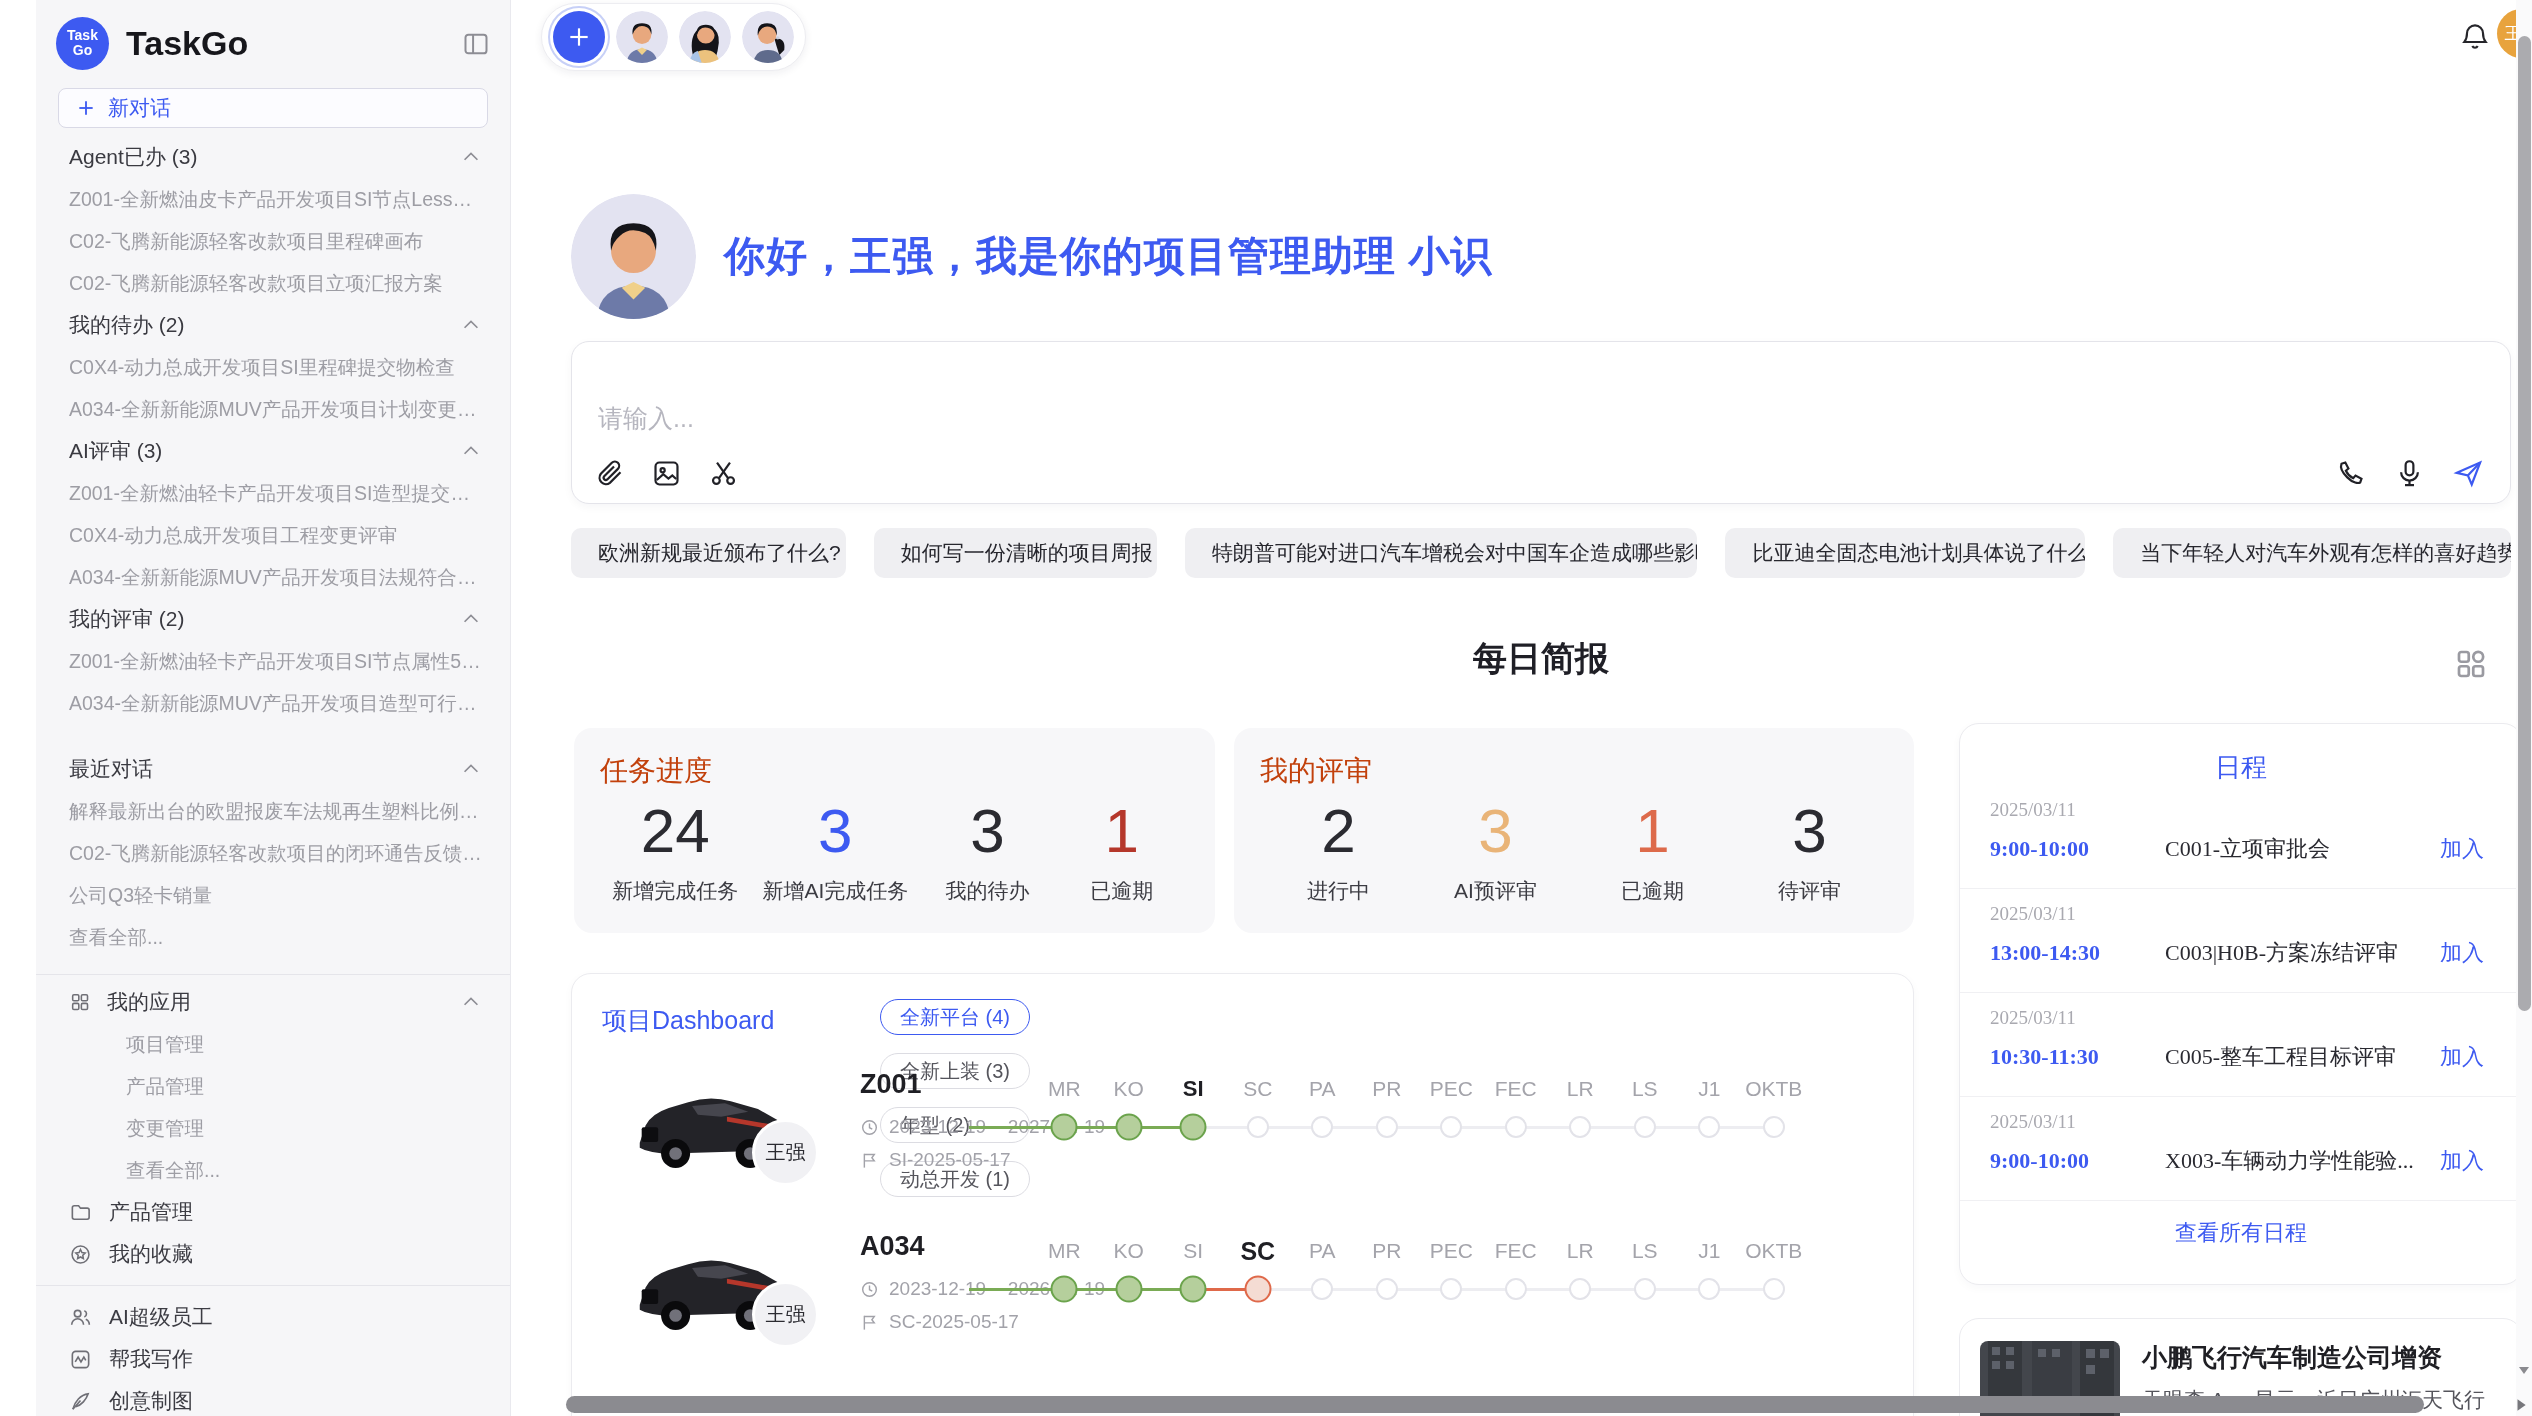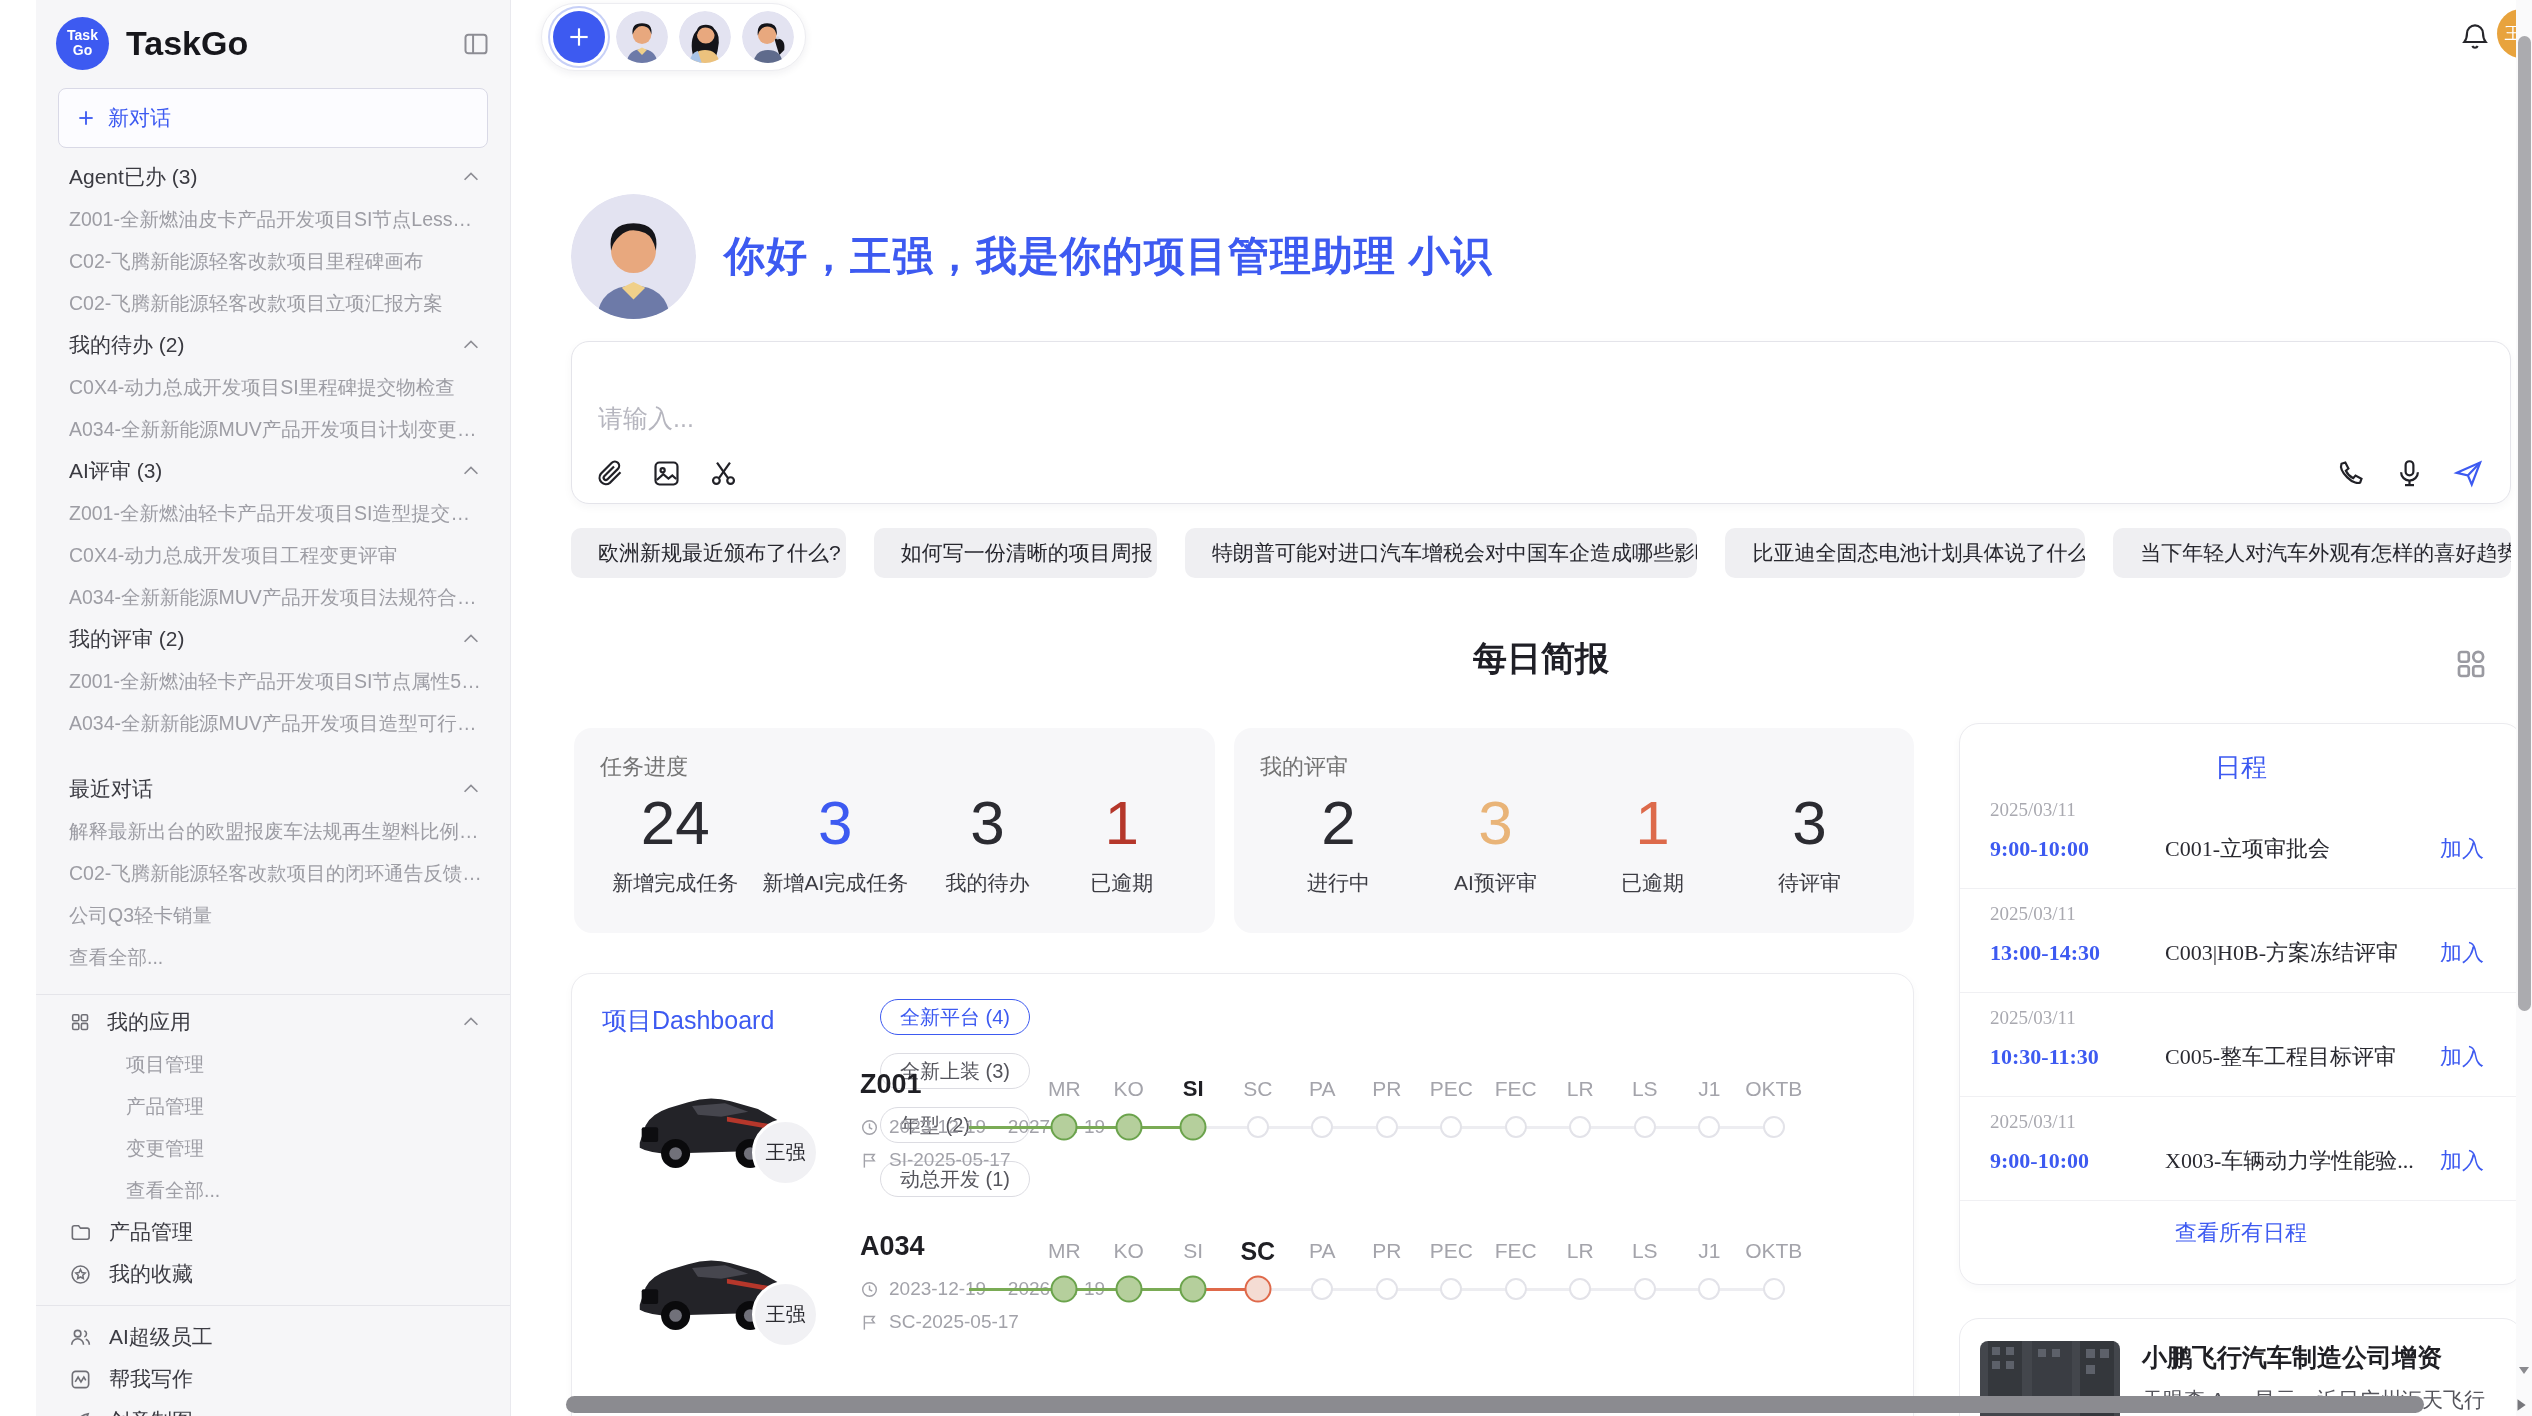--- a/index.html
+++ b/index.html
@@ -10,21 +10,21 @@
     color:#26262c;
   }
   .screen{position:absolute;inset:0;margin-left:36px;}
 
   
   .sidebar{position:absolute;left:0;top:0;width:475px;height:1416px;background:#f6f6f8;border-right:1px solid #e9e9ee;box-sizing:border-box;}
   .side-head{display:flex;align-items:center;padding:12px 20px 8px 20px;height:62px;}
   .logo-circle{width:53px;height:53px;border-radius:50%;background:#3d5af1;color:#fff;display:flex;flex-direction:column;align-items:center;justify-content:center;line-height:1.05;font-size:14px;font-weight:600;flex:none;}
   .app-title{font-size:34px;font-weight:700;color:#17171c;margin-left:17px;flex:1;}
   .panel-toggle{width:28px;height:26px;color:#8d8d94;cursor:pointer;flex:none;}
-  .newchat-btn{margin:6px 22px 0 22px;height:60px;border:1px solid #d9d9e6;background:#fcfcff;border-radius:8px;display:flex;align-items:center;padding:0 17px;color:#3d5af1;font-size:21px;cursor:pointer;box-sizing:border-box;}
+  .newchat-btn{margin:6px 22px 0 22px;height:40px;border:1px solid #d9d9e6;background:#fcfcff;border-radius:8px;display:flex;align-items:center;padding:0 17px;color:#3d5af1;font-size:21px;cursor:pointer;box-sizing:border-box;}
   .newchat-btn .plus{width:20px;height:20px;margin-right:12px;}
   .side-scroll{margin-top:8px;}
   .side-sec-head{display:flex;align-items:center;height:42px;padding:0 28px 0 33px;cursor:pointer;}
   .side-sec-title{font-size:21px;color:#3a3a41;flex:1;white-space:nowrap;overflow:hidden;}
   .chev{width:22px;height:22px;color:#8d8d94;flex:none;}
   .side-item{height:42px;display:flex;align-items:center;padding:0 28px 0 33px;cursor:pointer;}
   .side-item span{font-size:19.5px;color:#9d9da4;white-space:nowrap;overflow:hidden;text-overflow:ellipsis;}
   .side-sub{padding-left:90px;}
   .side-divider{height:1px;background:#e5e5ea;margin:16px 0 6px 0;}
   .side-divider2{height:1px;background:#e5e5ea;margin:10px 0 10px 0;}
@@ -61,21 +61,21 @@
   .chips{position:absolute;left:60px;top:528px;width:1940px;display:flex;justify-content:center;gap:28px;}
   .chip{height:50px;background:#efeff2;border-radius:10px;display:flex;align-items:center;padding:0 27px;font-size:21px;color:#27272e;white-space:nowrap;cursor:pointer;flex:0 1 auto;overflow:hidden;}
 
   .brief-title{position:absolute;left:60px;top:636px;width:1940px;text-align:center;font-size:34px;font-weight:700;color:#1f1f26;}
   .brief-grid-icon{position:absolute;left:1942px;top:646px;width:36px;height:36px;color:#9a9aa1;cursor:pointer;}
 
   .stats-row{position:absolute;left:63px;top:728px;display:flex;gap:19px;}
   .stat-card{background:#f7f7f9;border-radius:18px;height:205px;box-sizing:border-box;padding:24px 26px 0 26px;}
   .stat-card.c1{width:641px;}
   .stat-card.c2{width:680px;}
-  .stat-card-title{font-size:22px;color:#737373;}
+  .stat-card-title{font-size:28px;color:#c2410c;}
   .stat-nums{display:flex;justify-content:space-around;margin-top:8px;}
   .stat-col{text-align:center;min-width:110px;}
   .stat-val{font-size:62px;font-weight:500;line-height:1.08;}
   .stat-label{font-size:21px;color:#3c3c43;margin-top:12px;}
 
   .dash-card{position:absolute;left:60px;top:973px;width:1343px;height:520px;border:1px solid #ebebef;border-radius:20px;background:#fff;box-shadow:0 3px 10px rgba(30,30,60,.03);box-sizing:border-box;}
   .dash-title{position:absolute;left:30px;top:30px;font-size:25px;color:#3d5af1;}
   .dash-filters{position:absolute;left:308px;top:25px;display:flex;gap:18px;flex-direction:column;}
   .pill{height:36px;border-radius:18px;border:1px solid #dcdce2;color:#55555c;font-size:20px;display:flex;align-items:center;padding:0 19px;white-space:nowrap;cursor:pointer;background:#fff;box-sizing:border-box;}
   .pill.active{border-color:#3d5af1;color:#3d5af1;}

